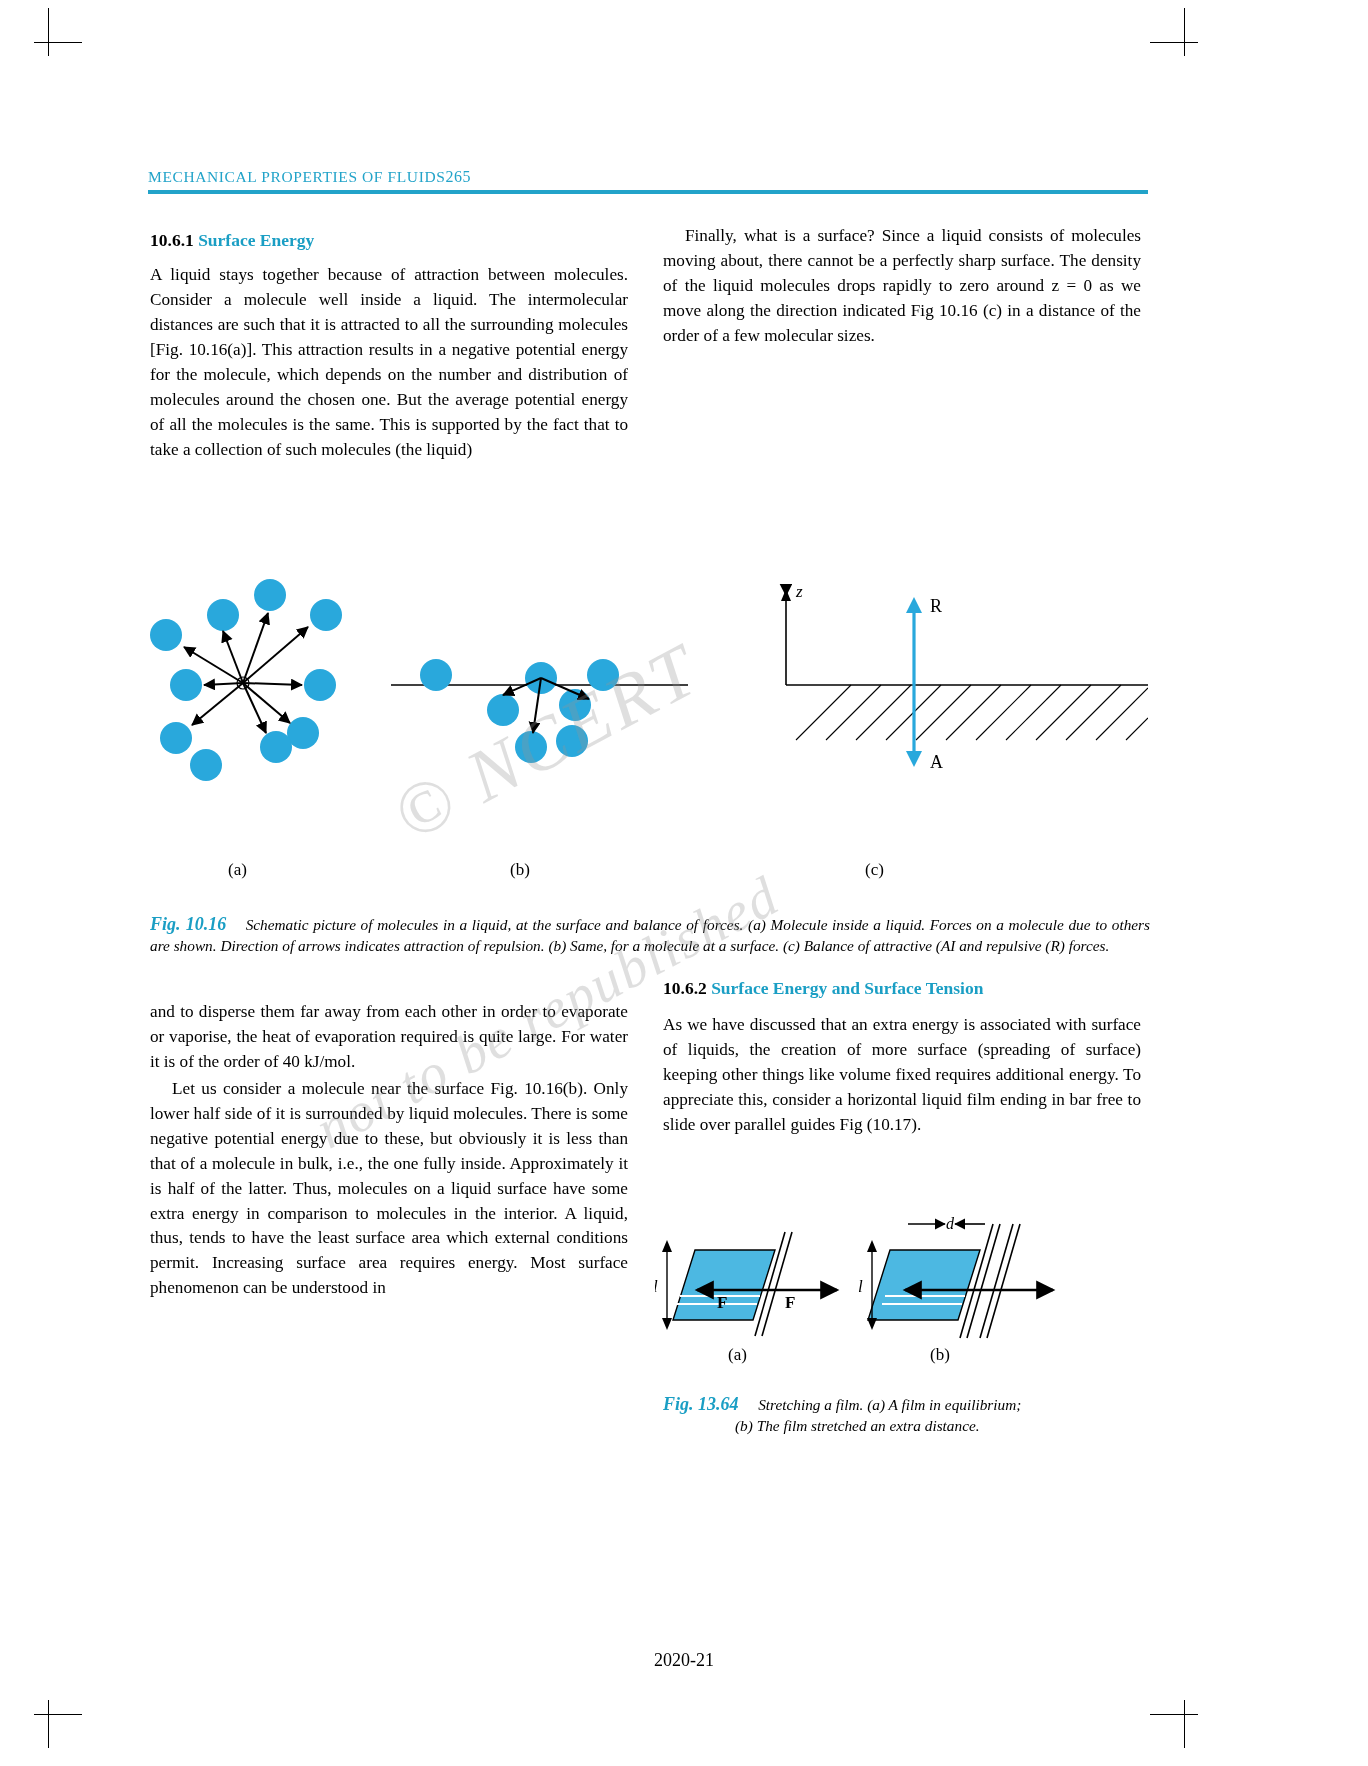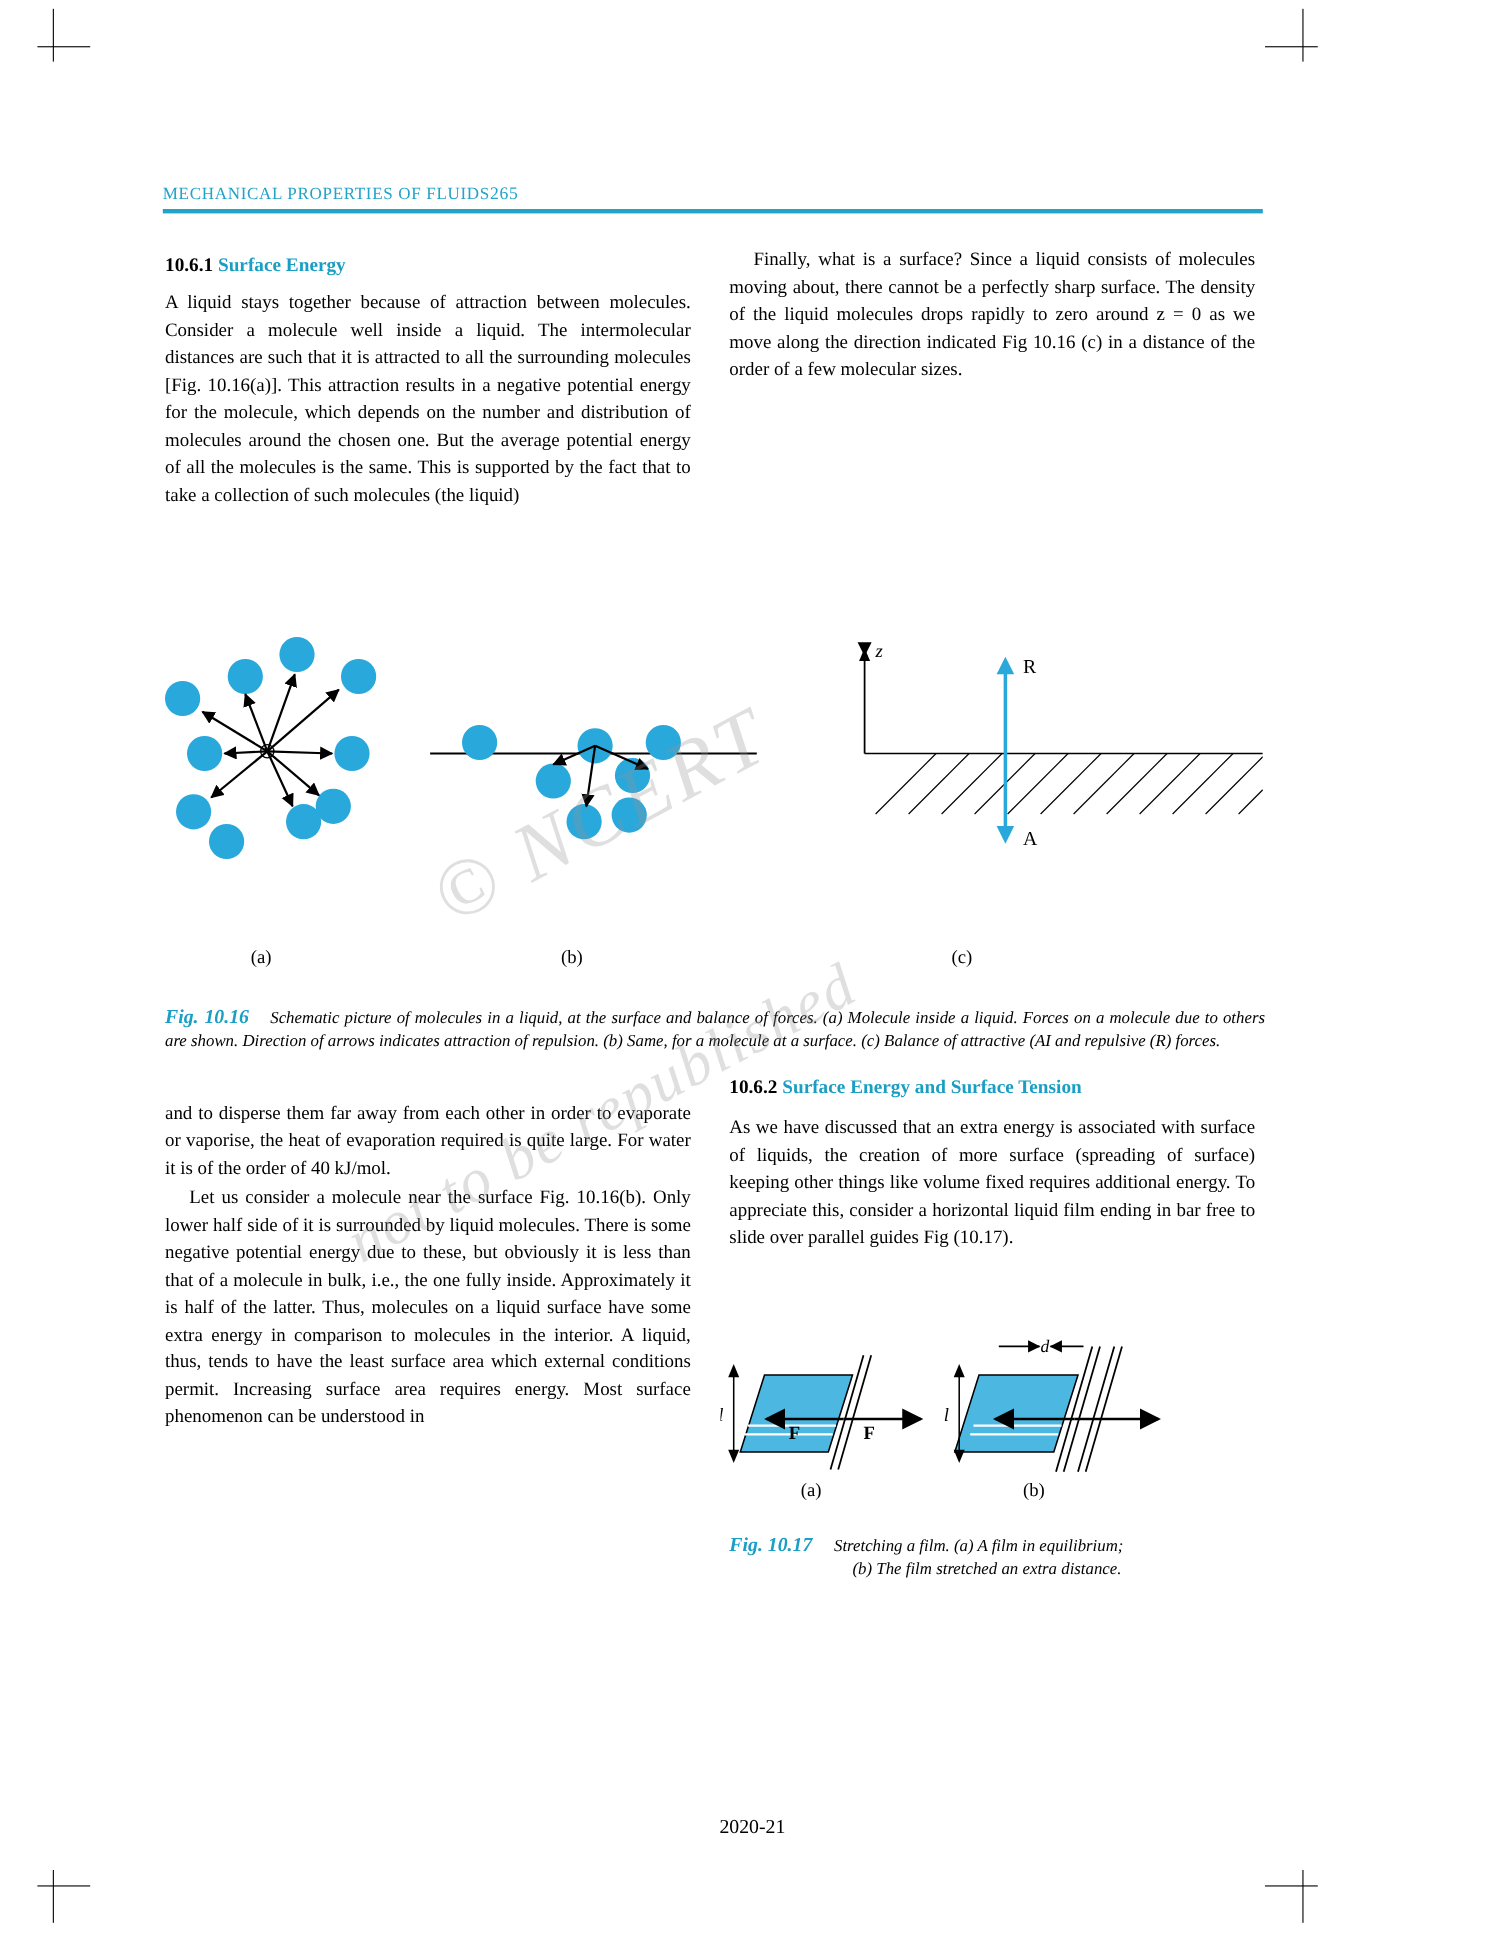--- a/index.html
+++ b/index.html
@@ -332,24 +332,24 @@
         <line x1="322" y1="80" x2="250" y2="80" stroke="#000" stroke-width="2.4" marker-end="url(#ah17)"></line>
         <line x1="322" y1="80" x2="398" y2="80" stroke="#000" stroke-width="2.4" marker-end="url(#ah17)"></line>
       </g>
     </svg>
   </div>
 
   <div class="fig-label" style="left:728px;top:1345px;">(a)</div>
   <div class="fig-label" style="left:930px;top:1345px;">(b)</div>
 
   <div class="figcap" style="left:663px;top:1392px;width:488px;">
-    <span class="lbl">Fig. 10.17</span>
+    <span class="lbl">Fig. 13.64</span>
     <span style="display:inline-block;width:12px;"></span>
     <span>Stretching a film. (a) A film in equilibrium;</span>
-    <div style="margin-left:112px;">(b) The film stretched an extra distance.</div>
+    <div style="margin-left:72px;">(b) The film stretched an extra distance.</div>
   </div>
 
   <div class="watermark wm1">© NCERT</div>
   <div class="watermark wm2">not to be republished</div>
 
   <div class="footer">2020-21</div>
 
 </div>
 
 </body></html>

